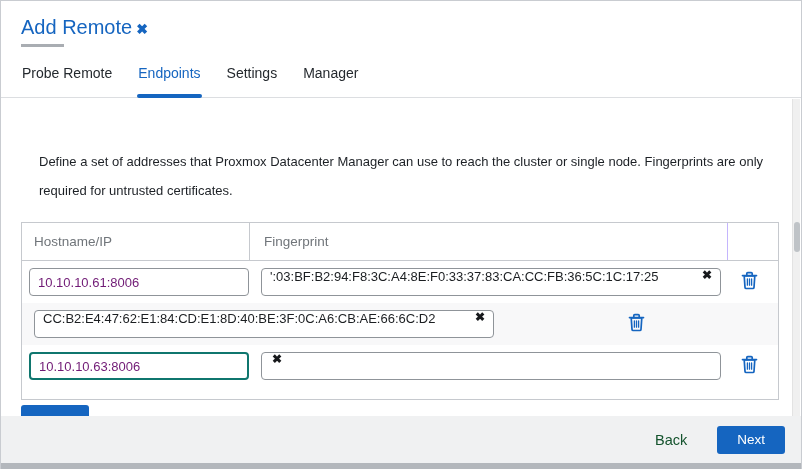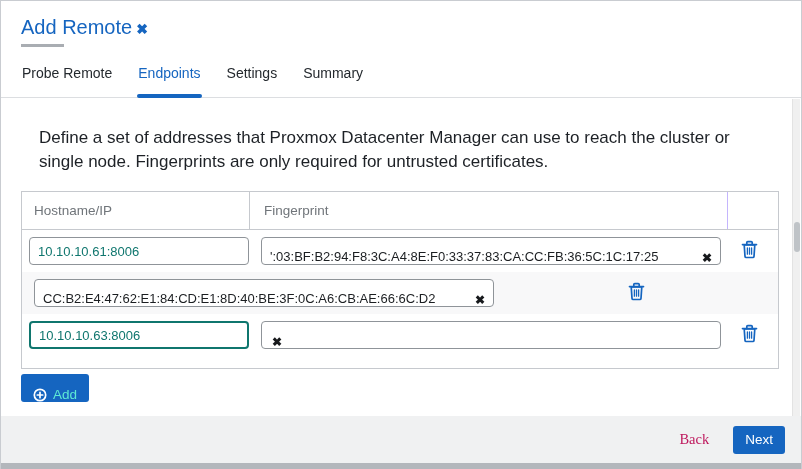--- a/index.html
+++ b/index.html
@@ -49,50 +49,50 @@
     font-family:inherit;
   }
   .tab.active{color:var(--accent);}
   .tab.active::after{
     content:"";position:absolute;left:0;right:0;bottom:-1px;
     height:4px;background:var(--accent);border-radius:3px;
   }
   
   .content{flex:1;position:relative;overflow:hidden;}
   .desc{
-    margin:28px 24px 0 38px;
+    margin:49px 24px 0 38px;
     max-width:745px;
-    font-size:17px;line-height:24px;color:#1d2126;
+    font-size:13px;line-height:29px;color:#1d2126;
   }
   .ep-table{
     margin:17px 0 0 20px;
     width:758px;
     border:1px solid #c6c9ce;
     background:#fff;
   }
   .ep-head{display:flex;height:38px;align-items:stretch;border-bottom:1px solid #c6c9ce;color:#70757a;font-size:13.5px;justify-content:center;}
   .ep-head .hcell{display:flex;align-items:center;}
   .hcell.c1{width:228px;padding-left:12px;border-right:1px solid #c6c9ce;}
   .hcell.c2{width:478px;padding-left:14px;border-right:1px solid #c4b5fd;}
   .hcell.c3{flex:1;}
   .ep-row{display:flex;align-items:center;height:42px;}
   .ep-row.striped{background:var(--row_stripe);}
   .ep-body{padding-bottom:12px;}
   .host-input{
     margin-left:7px;width:220px;height:28px;
     border:1px solid #8f9499;border-radius:4px;
-    padding:0 8px;font-size:13px;color:#0f766e;
+    padding:0 8px;font-size:13px;color:#701a75;
     font-family:inherit;background:#fff;outline:none;
   }
   .host-input.focused{border:2px solid #0f766e;}
   .fp-input{
     margin-left:12px;width:460px;height:28px;
     border:1px solid #8f9499;border-radius:4px;
     background:#fff;
-    display:flex;align-items:flex-end;
+    display:flex;align-items:flex-start;
     padding:0 6px 0 8px;
   }
   .fp-text{
     flex:1;font-size:13px;color:#1b1e21;
     white-space:nowrap;overflow:hidden;
   }
   .clear-btn{
     border:none;background:transparent;cursor:pointer;
     font-weight:bold;font-size:12px;color:#17191c;
     padding:0 2px;line-height:12px;
@@ -116,46 +116,46 @@
     background:#bfc3c7;border-radius:3px;
   }
   
   .footer{
     height:47px;background:var(--footer_bg);
     display:flex;align-items:center;justify-content:flex-end;
     gap:22px;padding-right:16px;
   }
   .back-btn{
     border:none;background:transparent;cursor:pointer;
-    font-size:14.5px;color:#be185d;font-family:Liberation Serif, serif;padding:4px 2px;
+    font-size:14.5px;color:#14532d;font-family:Liberation Sans, sans-serif;padding:4px 2px;
   }
   .next-btn{
-    height:28px;padding:0 12px;
+    height:28px;padding:0 20px;
     background:var(--accent);color:#fff;border:none;border-radius:3px;
-    font-size:13.5px;cursor:pointer;font-family:inherit;
+    font-size:13.5px;cursor:pointer;font-family:inherit;margin-left:6px;
   }
   .bottom-strip{height:6px;background:#b3b7bc;}
 </style>
 </head>
 <body>
 
 <div class="dialog">
 
   <div class="top">
     <div class="title-row">
       <div class="dlg-title">Add Remote</div>
       <button class="close-btn">✖</button>
     </div>
     <div class="title-bar"></div>
 
     <div class="tabs-row">
       <button class="tab">Probe Remote</button>
       <button class="tab active">Endpoints</button>
       <button class="tab">Settings</button>
-      <button class="tab">Summary</button>
+      <button class="tab">Manager</button>
     </div>
   </div>
 
   <div class="content">
     <div class="desc">Define a set of addresses that Proxmox Datacenter Manager can use to reach the cluster or single node. Fingerprints are only required for untrusted certificates.</div>
 
     <div class="ep-table">
       <div class="ep-head">
         <div class="hcell c1">Hostname/IP</div>
         <div class="hcell c2">Fingerprint</div>

